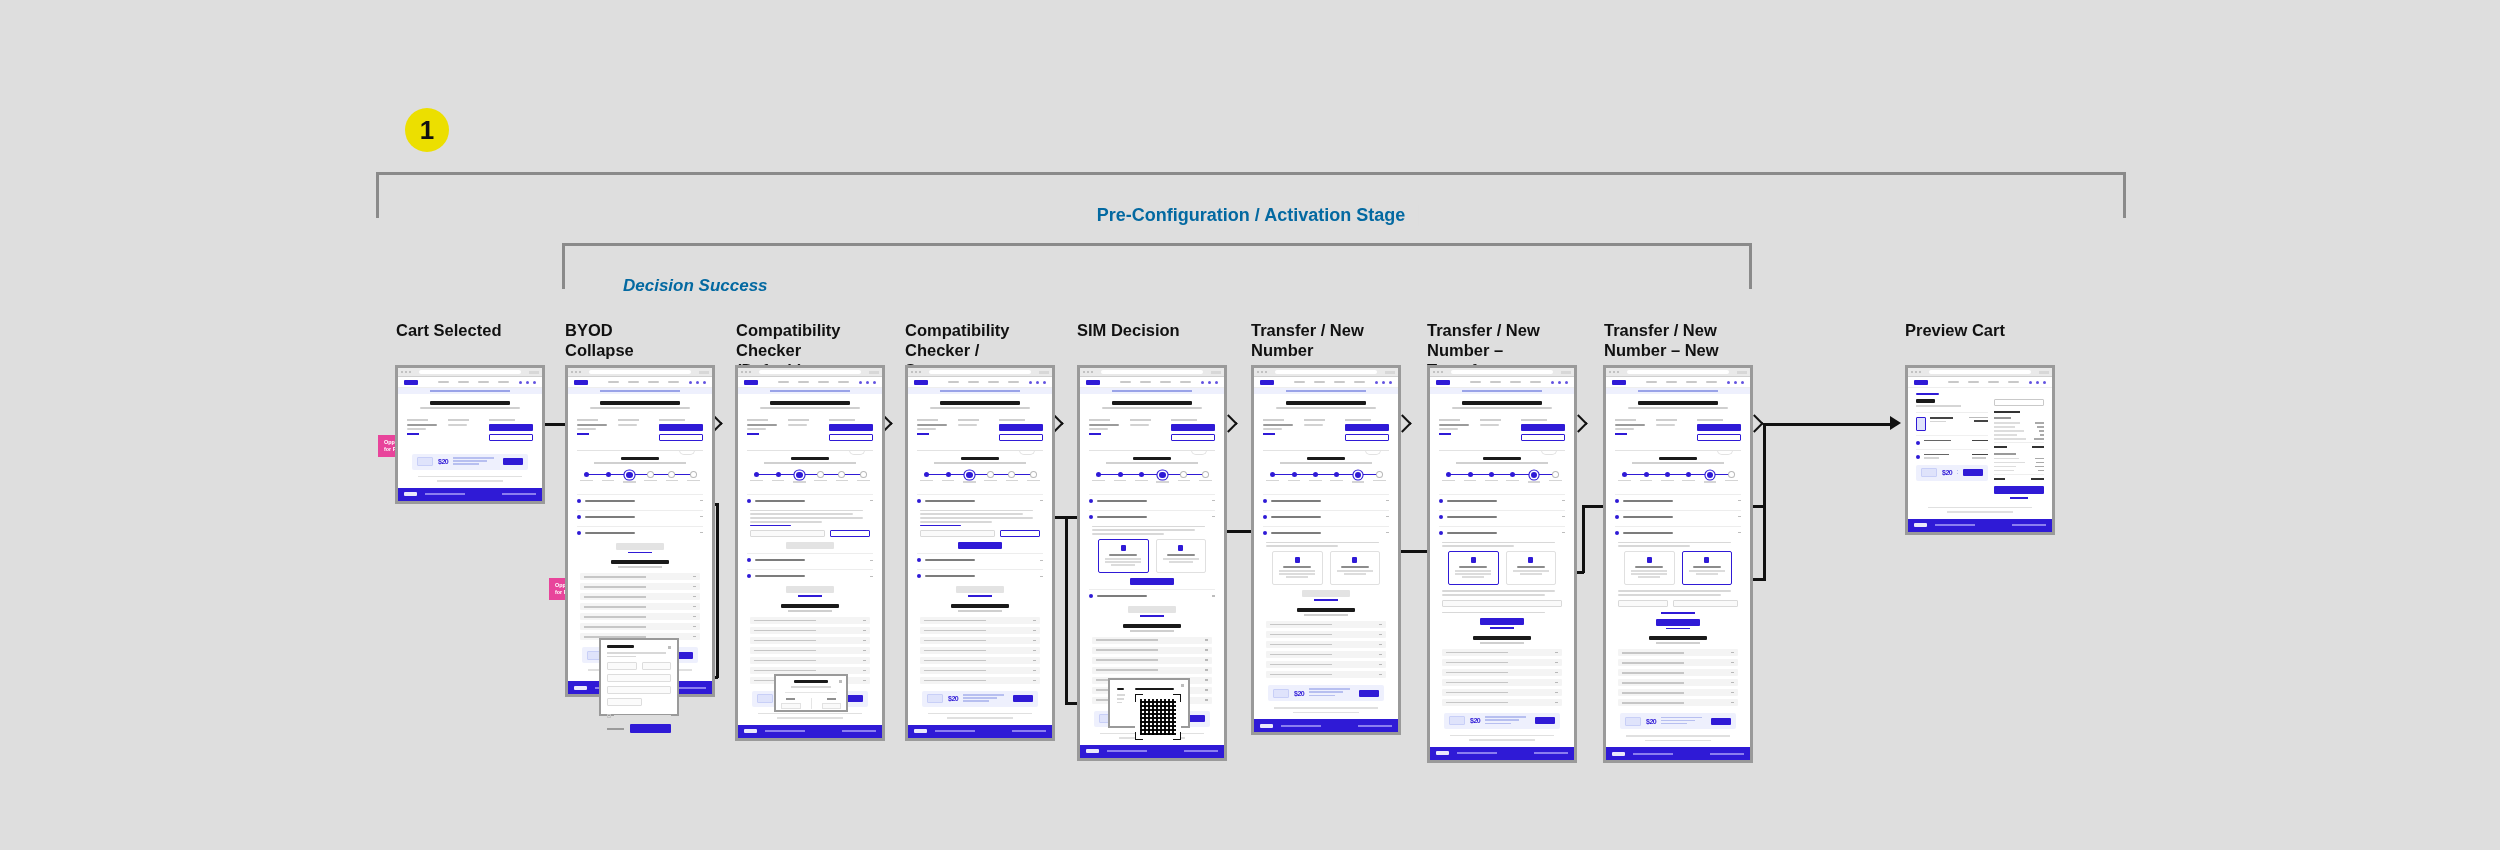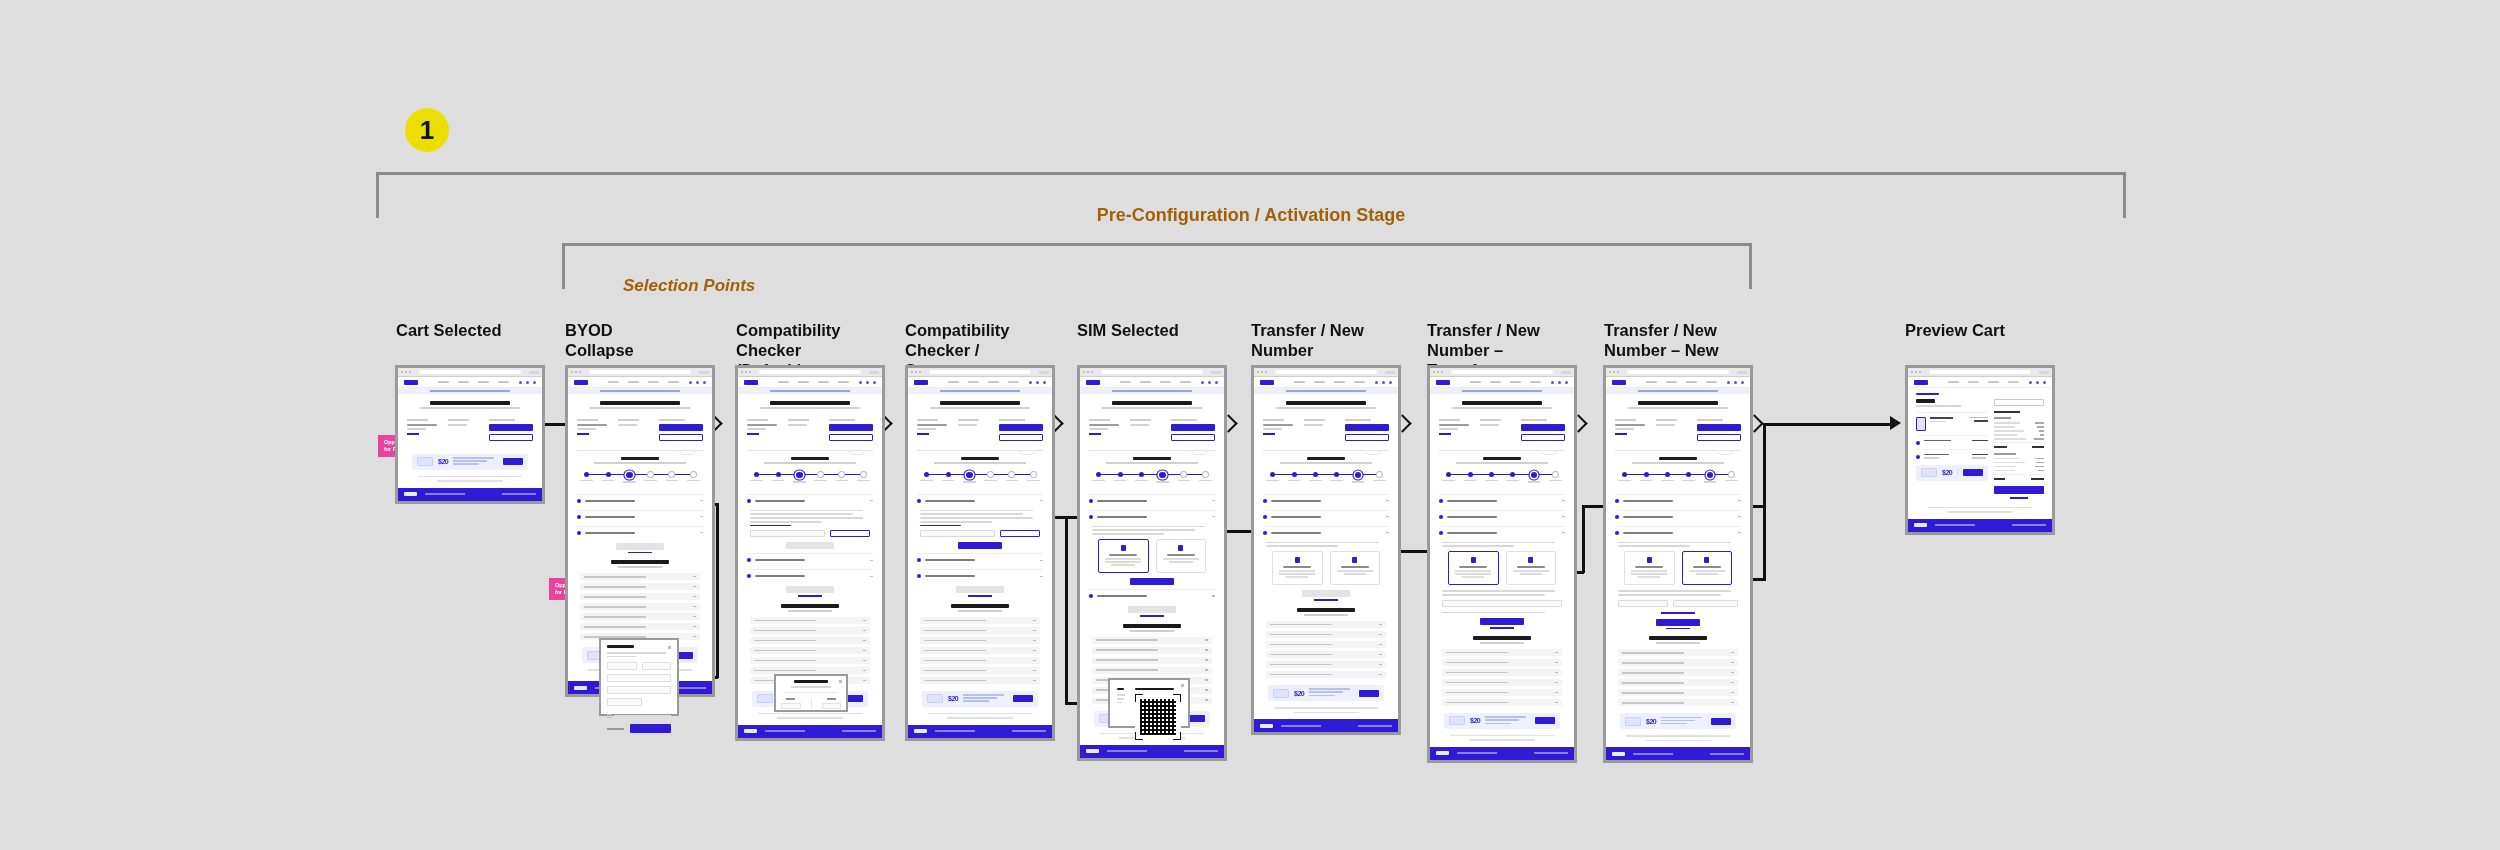--- a/index.html
+++ b/index.html
@@ -21,21 +21,21 @@
     font-size:26px; font-weight:700; line-height:1;
   }
   .title-text { font-size:30px; font-weight:700; color:#111; letter-spacing:.2px; white-space:nowrap; }
   .title-text .sep { font-weight:600; margin:0 10px; color:#111; }
 
   
   .bracket { position:absolute; border:3px solid #8a8a8a; border-bottom:none; }
   .bracket-outer { left:376px; top:172px; width:1750px; height:46px; }
   .bracket-inner { left:562px; top:243px; width:1190px; height:46px; }
   .bracket-label {
-    position:absolute; font-weight:700; color:#a16207; background:#dedede;
+    position:absolute; font-weight:700; color:#0369a1; background:#dedede;
     padding:0 14px; font-size:18px; white-space:nowrap;
   }
   .lbl-outer { left:50%; transform:translateX(-50%); top:30px; }
   .lbl-inner { left:44px; top:30px; font-weight:600; font-style:italic; font-size:17px; }
 
   
   .col-head {
     position:absolute; font-size:16.5px; font-weight:700; color:#111;
     line-height:1.22; white-space:pre-line;
   }
@@ -208,33 +208,33 @@
 <div class="canvas">
 
   <div class="title-row">
     <div class="step-badge">1</div>
   </div>
 
   <div class="bracket bracket-outer">
     <div class="bracket-label lbl-outer">Pre-Configuration / Activation Stage</div>
   </div>
   <div class="bracket bracket-inner">
-    <div class="bracket-label lbl-inner">Selection Points</div>
+    <div class="bracket-label lbl-inner">Decision Success</div>
   </div>
 
   <div class="col-head" style="left:396px;  top:320px;">Cart Selected</div>
   <div class="col-head" style="left:565px;  top:320px;">BYOD
 Collapse</div>
   <div class="col-head" style="left:736px;  top:320px;">Compatibility
 Checker
 (Default)</div>
   <div class="col-head" style="left:905px;  top:320px;">Compatibility
 Checker /
 Success</div>
-  <div class="col-head" style="left:1077px; top:320px;">SIM Selected</div>
+  <div class="col-head" style="left:1077px; top:320px;">SIM Decision</div>
   <div class="col-head" style="left:1251px; top:320px;">Transfer / New
 Number</div>
   <div class="col-head" style="left:1427px; top:320px;">Transfer / New
 Number –
 Transfer</div>
   <div class="col-head" style="left:1604px; top:320px;">Transfer / New
 Number – New</div>
   <div class="col-head" style="left:1905px; top:320px;">Preview Cart</div>
 
   <div class="conn h" style="left:544px;  top:423px; width:166px;"></div>

